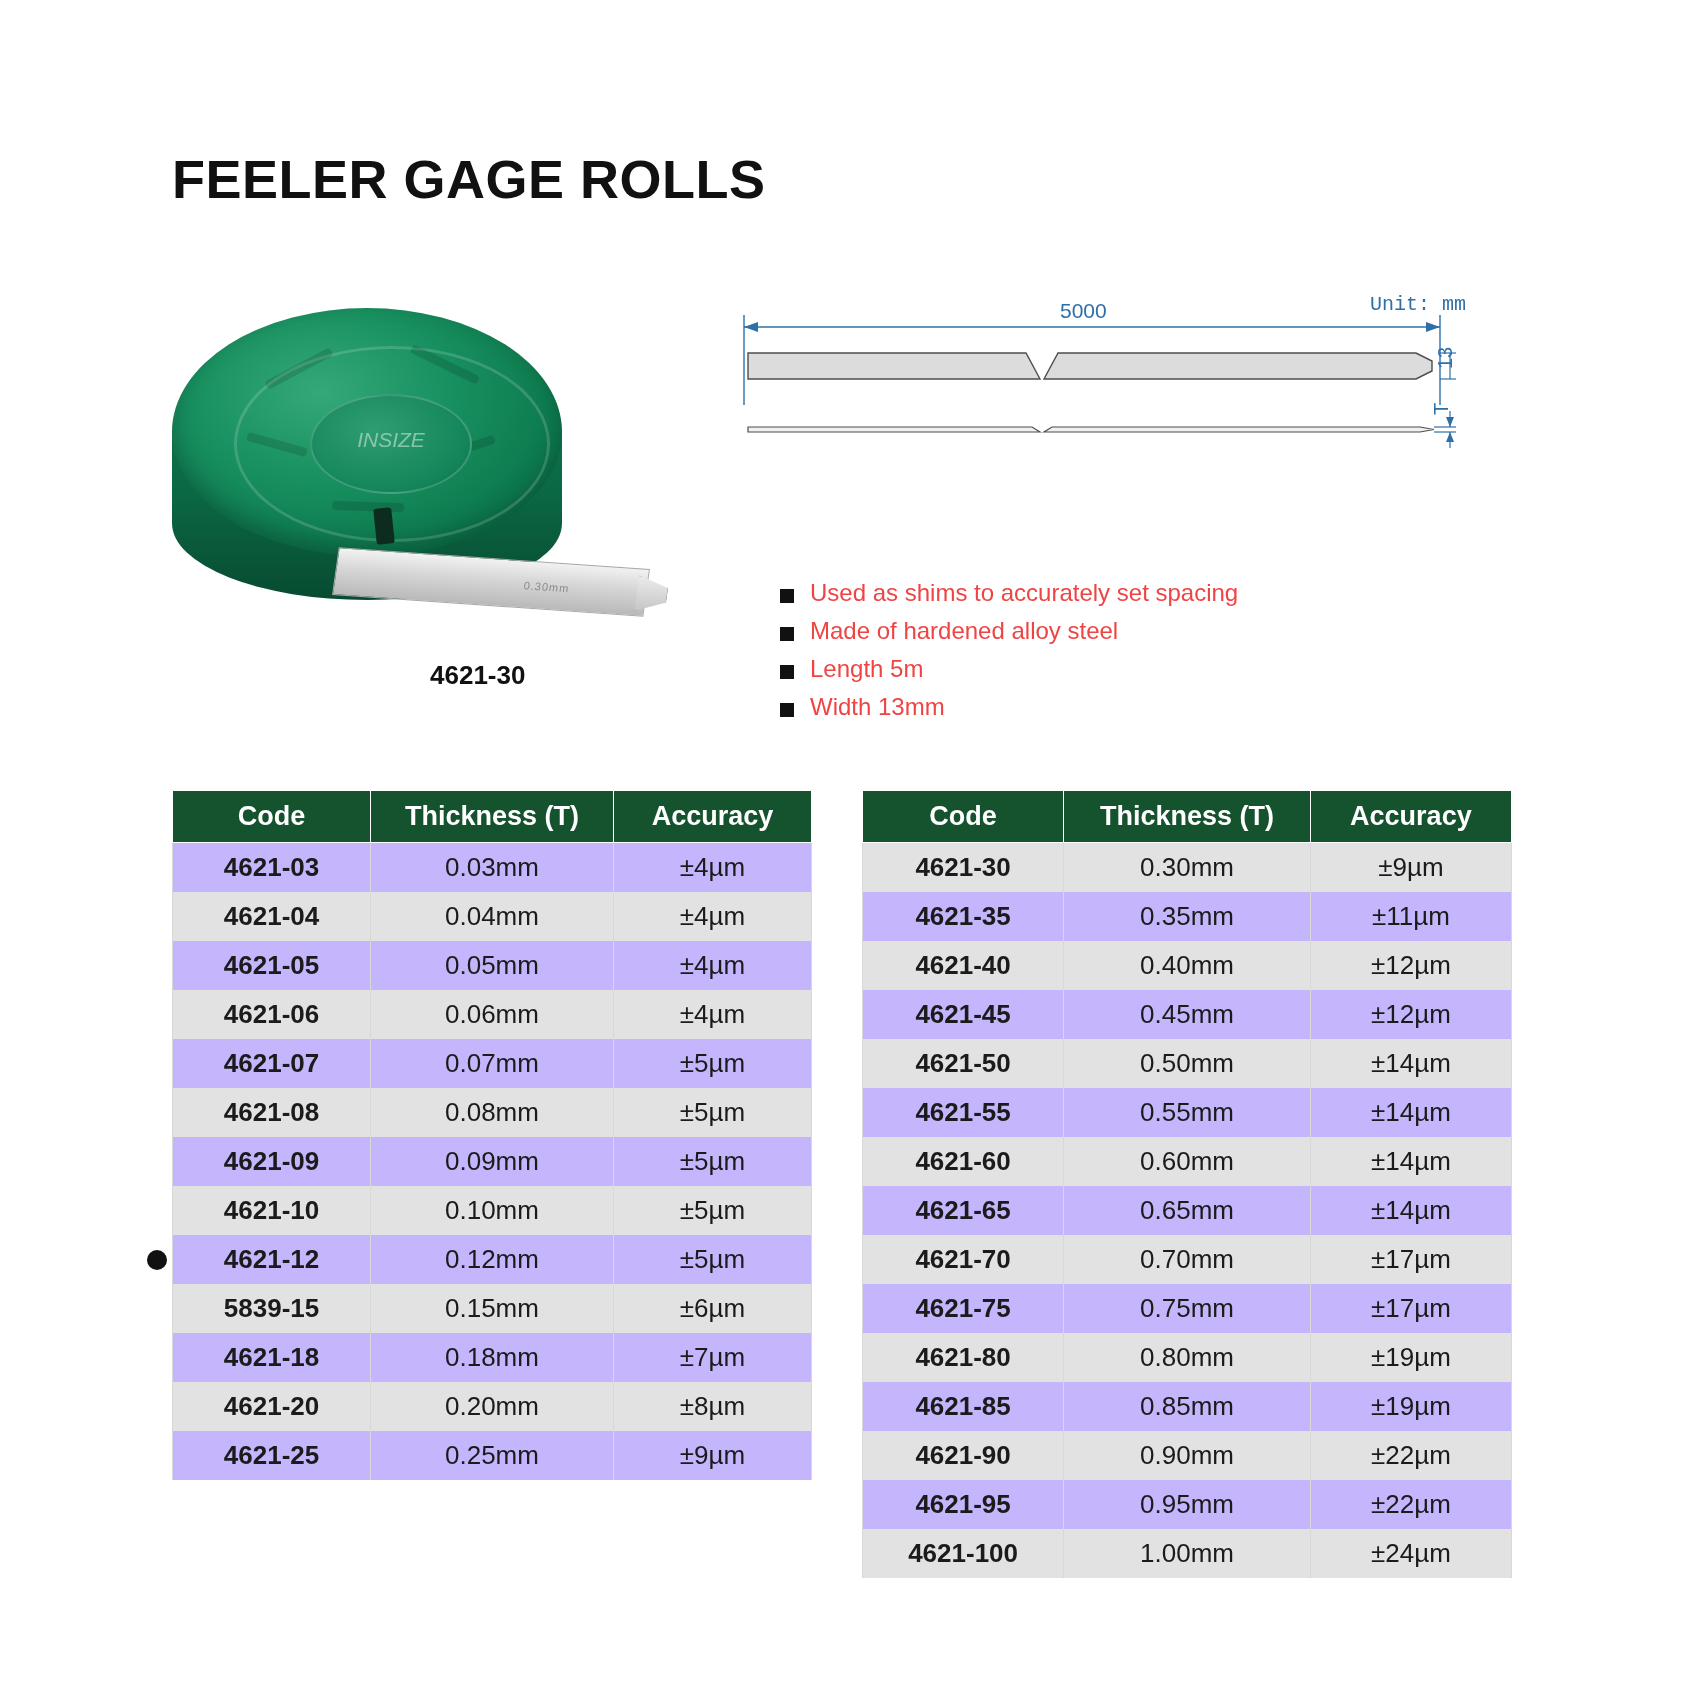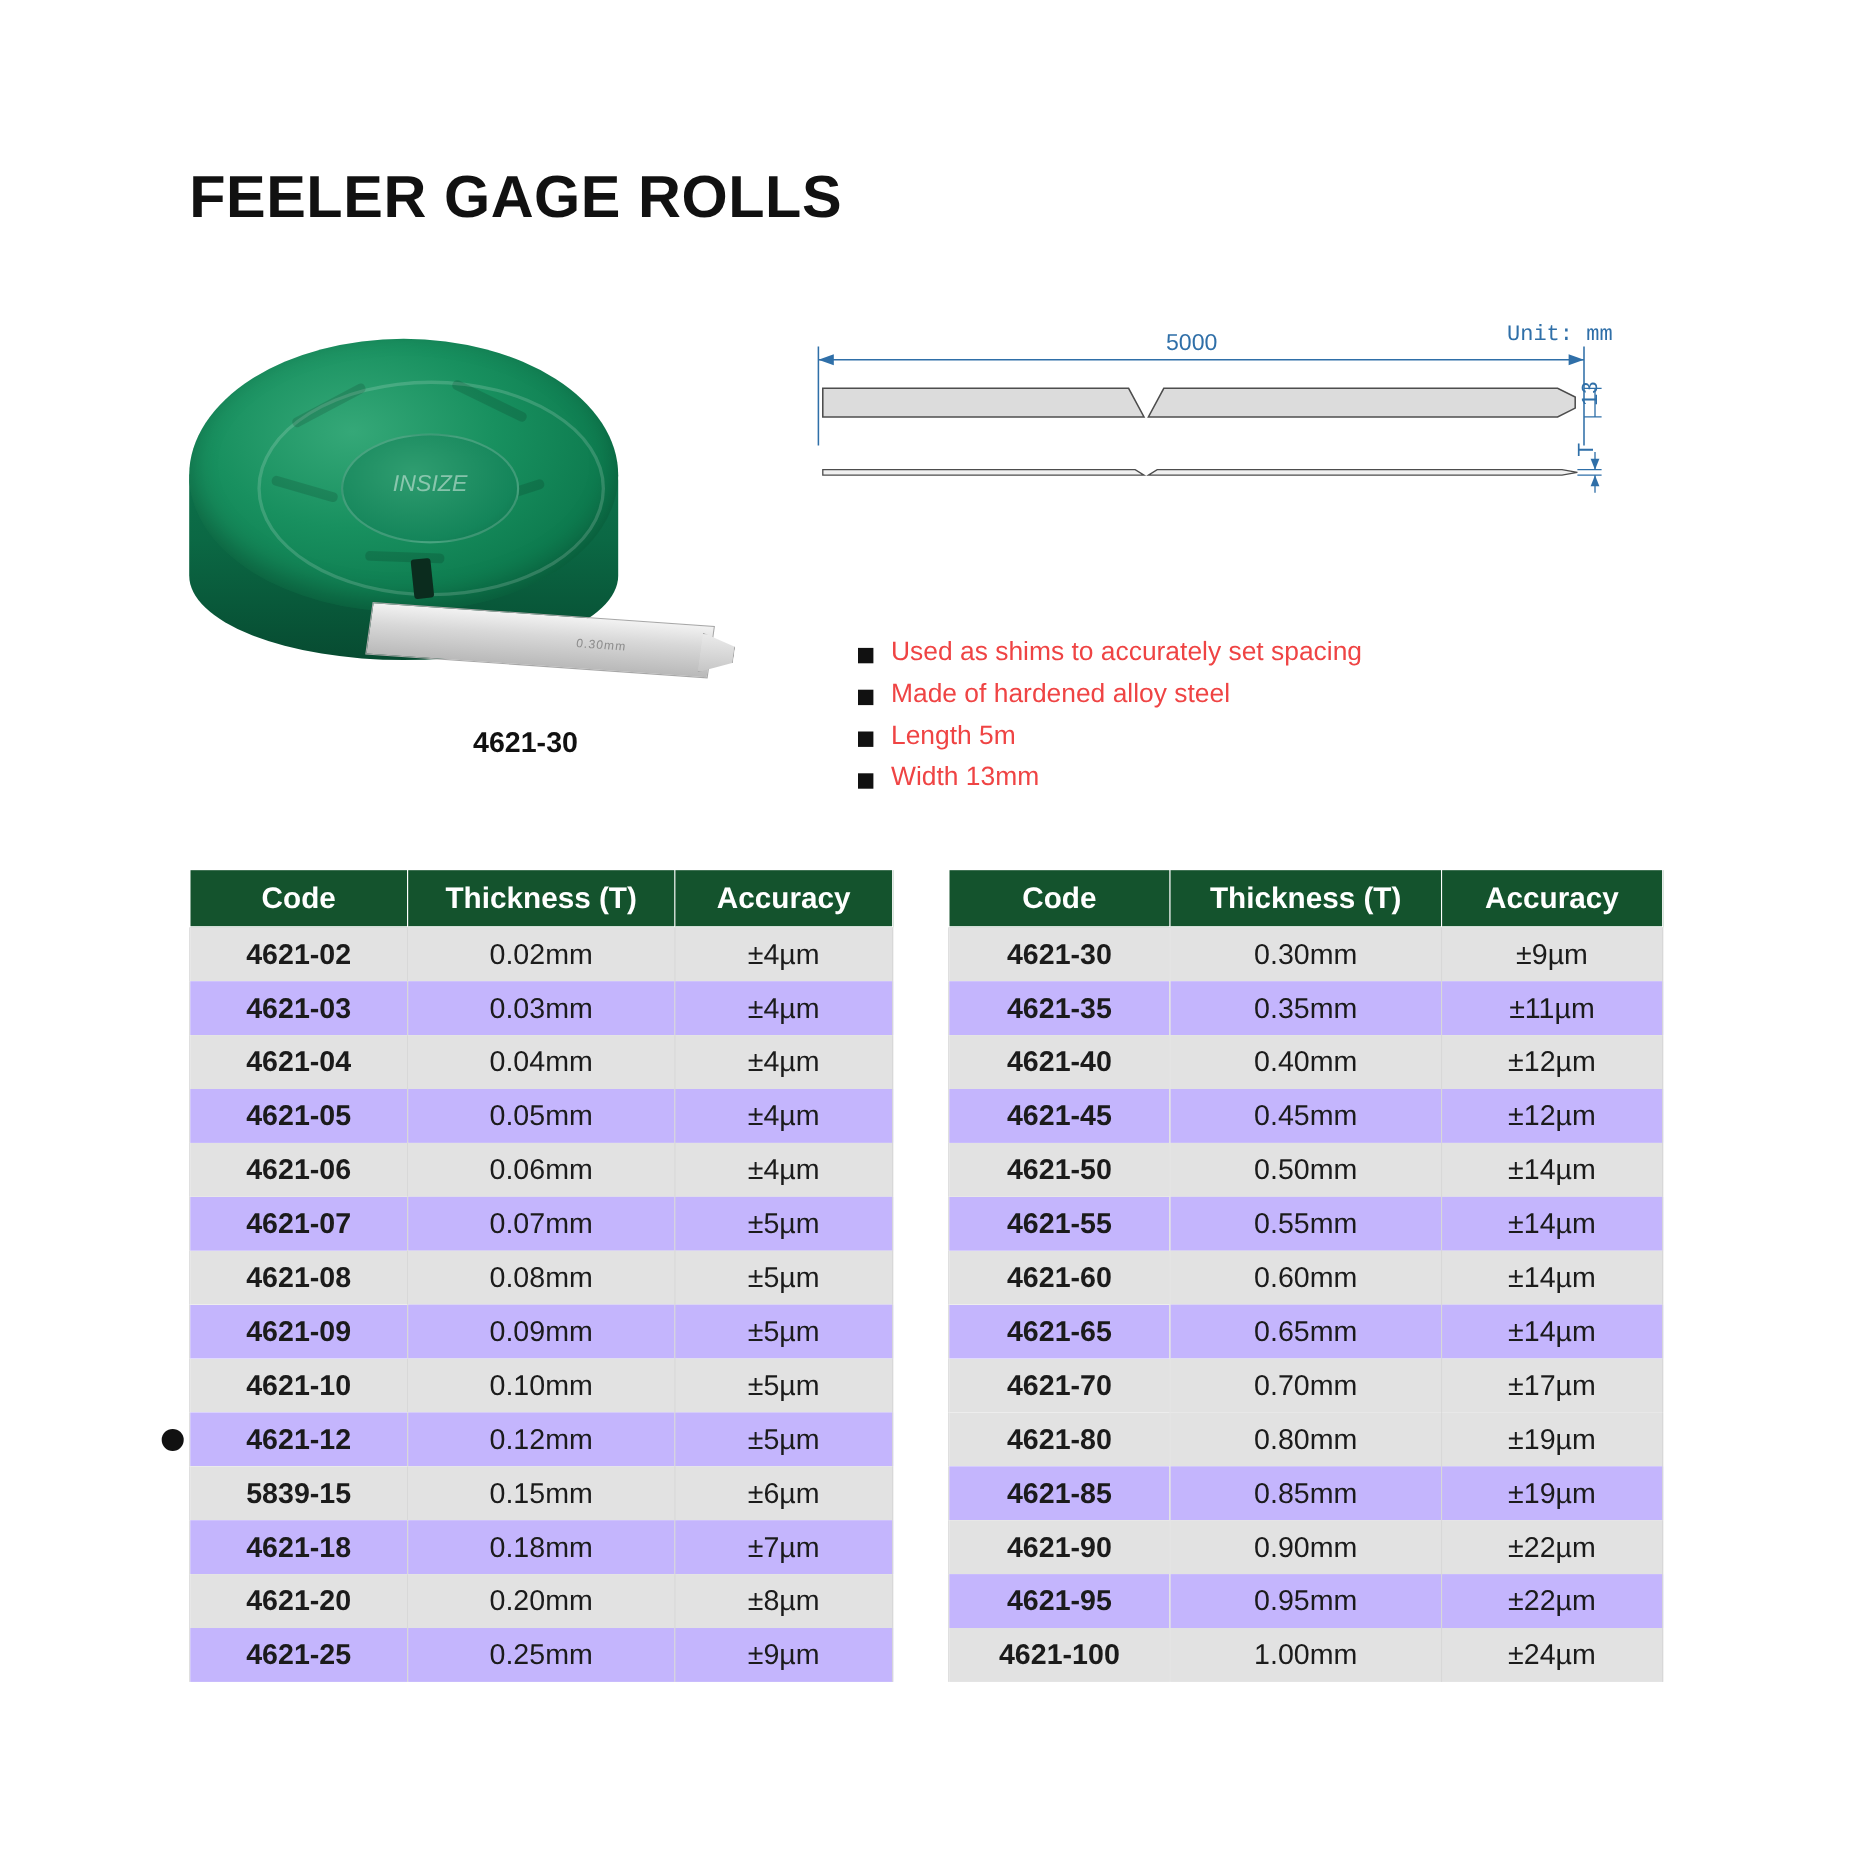--- a/index.html
+++ b/index.html
@@ -320,25 +320,20 @@
 
   <table class="table" id="table-left">
     <thead>
       <tr>
         <th class="col-code">Code</th>
         <th class="col-thk">Thickness (T)</th>
         <th class="col-acc">Accuracy</th>
       </tr>
     </thead>
     <tbody>
-        <tr class="odd">
-          <td class="code col-code">4621-02</td>
-          <td class="col-thk">0.02mm</td>
-          <td class="col-acc">±4µm</td>
-        </tr>
         <tr class="even">
           <td class="code col-code">4621-03</td>
           <td class="col-thk">0.03mm</td>
           <td class="col-acc">±4µm</td>
         </tr>
         <tr class="odd">
           <td class="code col-code">4621-04</td>
           <td class="col-thk">0.04mm</td>
           <td class="col-acc">±4µm</td>
         </tr>
@@ -447,20 +442,25 @@
         <tr class="even">
           <td class="code col-code">4621-65</td>
           <td class="col-thk">0.65mm</td>
           <td class="col-acc">±14µm</td>
         </tr>
         <tr class="odd">
           <td class="code col-code">4621-70</td>
           <td class="col-thk">0.70mm</td>
           <td class="col-acc">±17µm</td>
         </tr>
+        <tr class="even">
+          <td class="code col-code">4621-75</td>
+          <td class="col-thk">0.75mm</td>
+          <td class="col-acc">±17µm</td>
+        </tr>
         <tr class="odd">
           <td class="code col-code">4621-80</td>
           <td class="col-thk">0.80mm</td>
           <td class="col-acc">±19µm</td>
         </tr>
         <tr class="even">
           <td class="code col-code">4621-85</td>
           <td class="col-thk">0.85mm</td>
           <td class="col-acc">±19µm</td>
         </tr>

